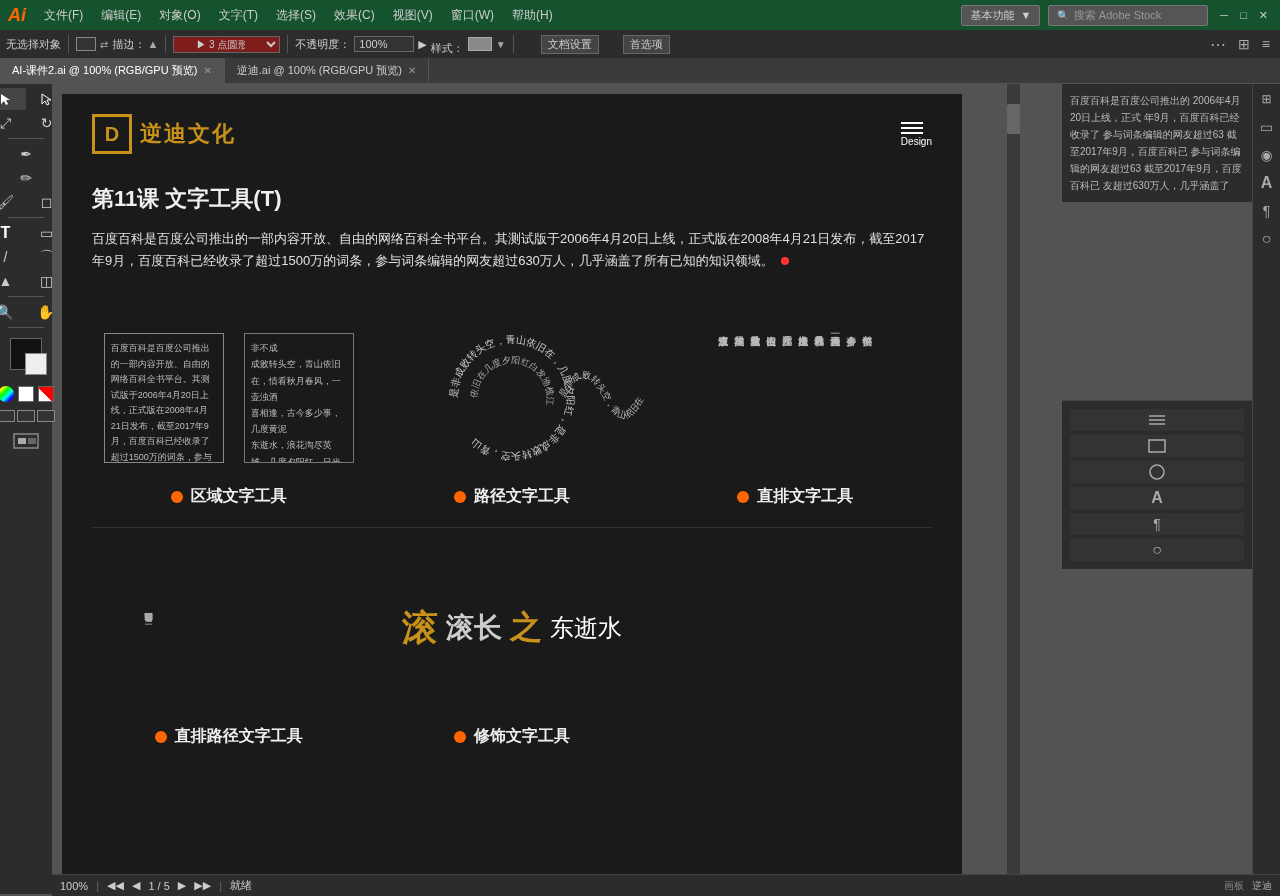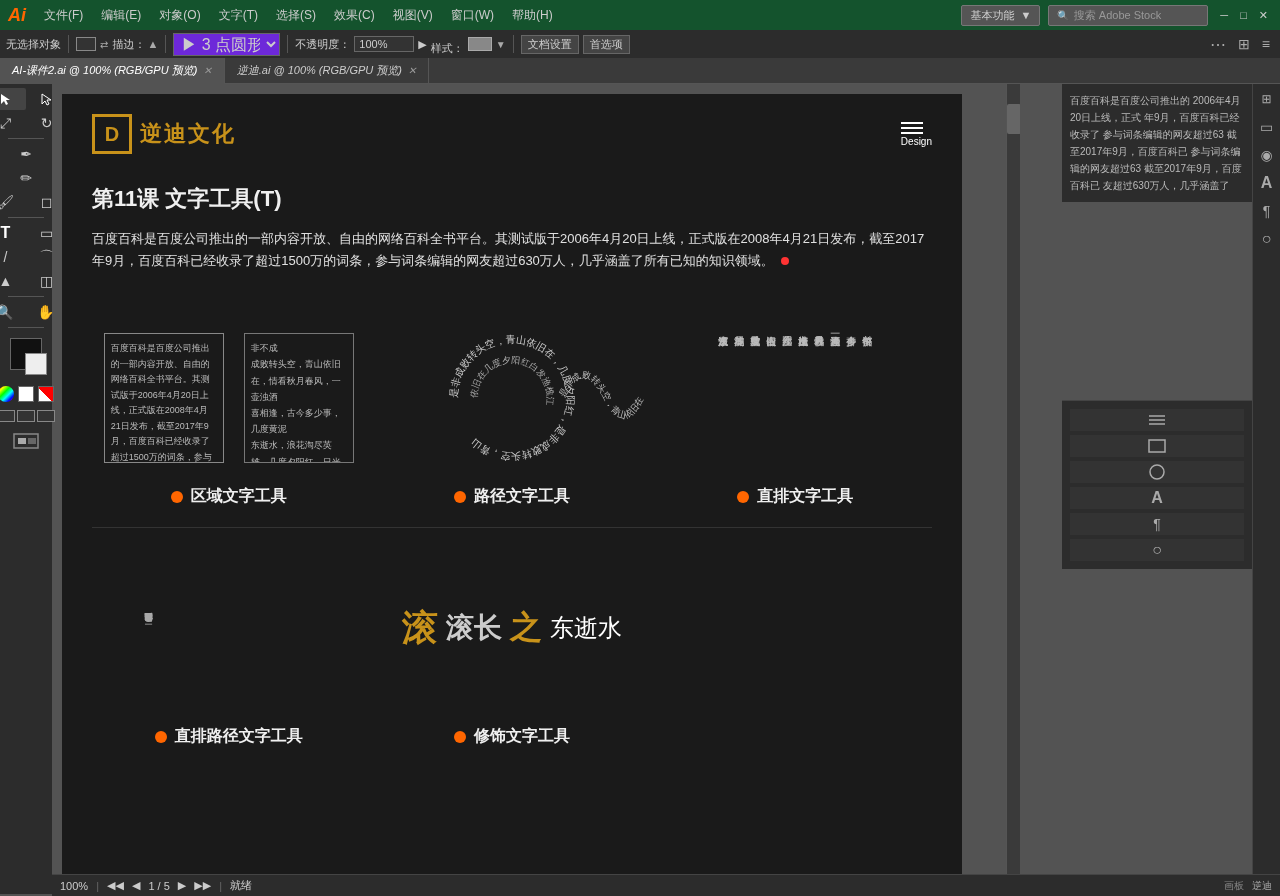--- a/index.html
+++ b/index.html
@@ -12,29 +12,29 @@
     }
     .menu-item { color: #ccc; font-size: 12px; padding: 2px 8px; cursor: pointer; white-space: nowrap; }
     .ai-logo { color: #ff6600; font-size: 18px; font-weight: bold; margin-right: 8px; font-style: italic; }
 
     
     #toolbar {
       width: 100%; height: 28px; background: #2c2c2c; display: flex; align-items: center;
       padding: 0 6px; gap: 4px; position: absolute; top: 30px; left: 0; z-index: 100;
     }
     .toolbar-separator { width: 1px; height: 18px; background: #555; margin: 0 3px; }
-    .toolbar-btn { background: #444; border: 1px solid #666; color: #ccc; font-size: 11px; padding: 1px 6px; cursor: pointer; }
+    .toolbar-btn { background: #444; border: 1px solid #666; color: #ccc; font-size: 11px; padding: 1px 6px; cursor: pointer; margin-left: 20px; }
     .toolbar-input { background: #333; border: 1px solid #666; color: #ccc; font-size: 11px; padding: 1px 4px; width: 60px; }
-    .toolbar-select { background: #6d28d9; border: 1px solid #666; color: #ccc; font-size: 16px; padding: 1px 3px; }
+    .toolbar-select { background: #7f1d1d; border: 1px solid #666; color: #ccc; font-size: 10px; padding: 1px 18px; }
     .toolbar-color-box { width: 20px; height: 14px; background: #333; border: 1px solid #888; display: inline-block; }
 
     
     #tab-bar {
       width: 100%; height: 26px; background: #3a3a3a; display: flex; align-items: center;
-      position: absolute; top: 58px; left: 0; z-index: 100; border-bottom: 1px solid #555; font-style: italic;
+      position: absolute; top: 58px; left: 0; z-index: 100; border-bottom: 1px solid #555;
     }
     .tab { height: 26px; padding: 0 12px; display: flex; align-items: center; font-size: 11px; color: #ccc; cursor: pointer; border-right: 1px solid #555; gap: 6px; }
     .tab.active { background: #535353; color: #fff; }
     .tab-close { font-size: 10px; color: #999; cursor: pointer; }
 
     
     #left-panel {
       position: absolute; top: 84px; left: 0; width: 52px; height: 810px;
       background: #2c2c2c; display: flex; flex-direction: column; align-items: center;
       padding: 4px 0; gap: 2px; z-index: 50;

